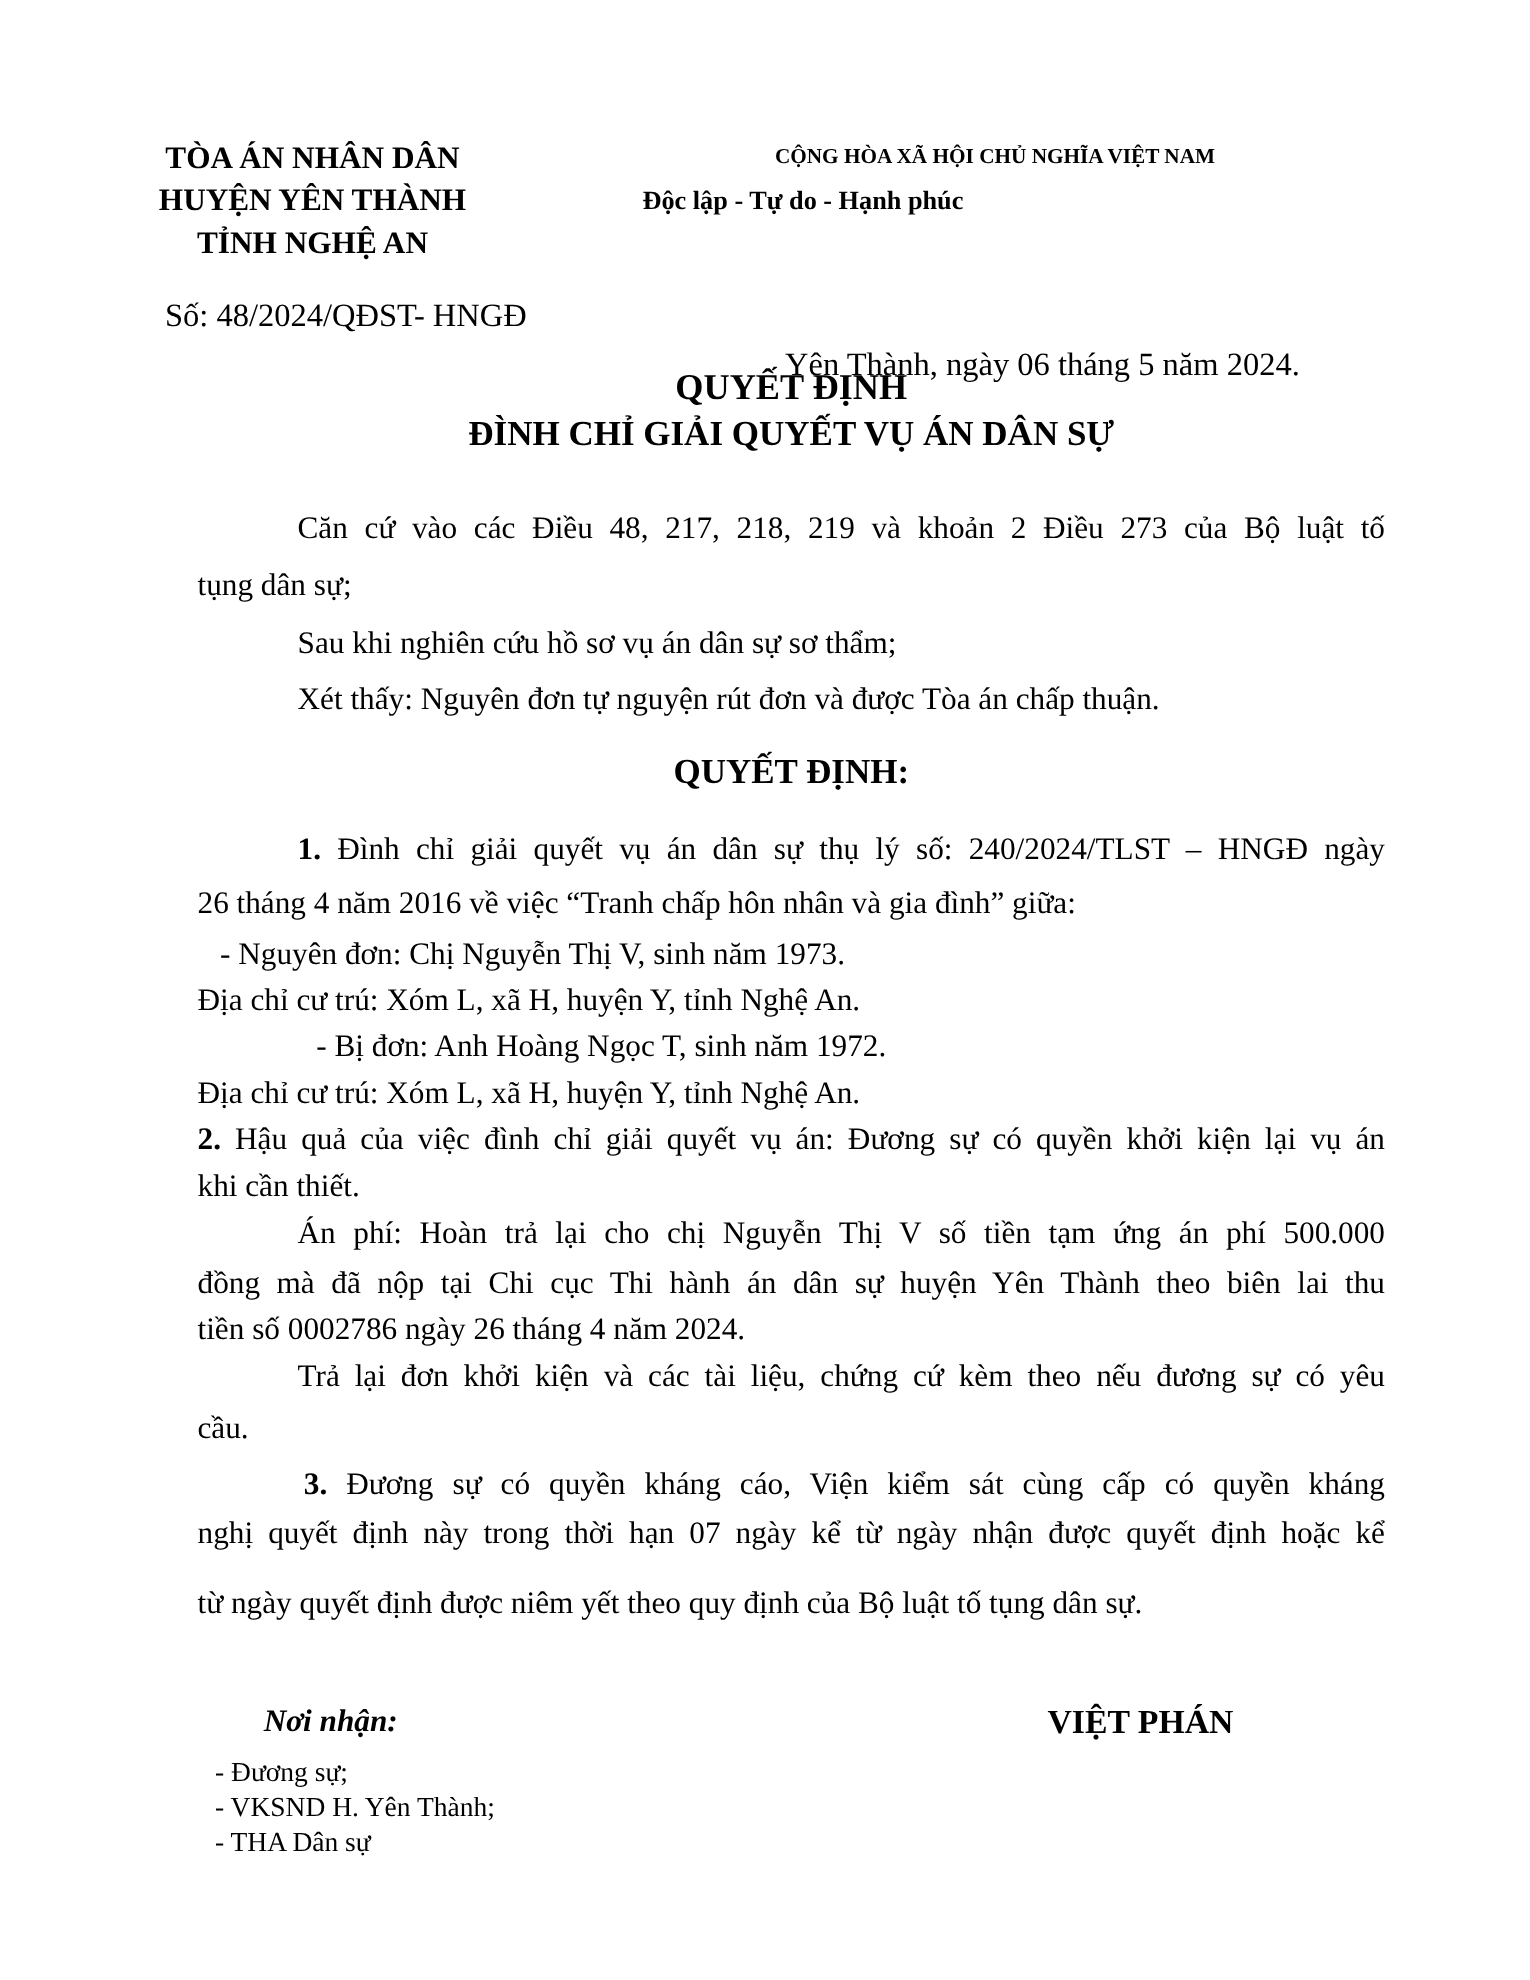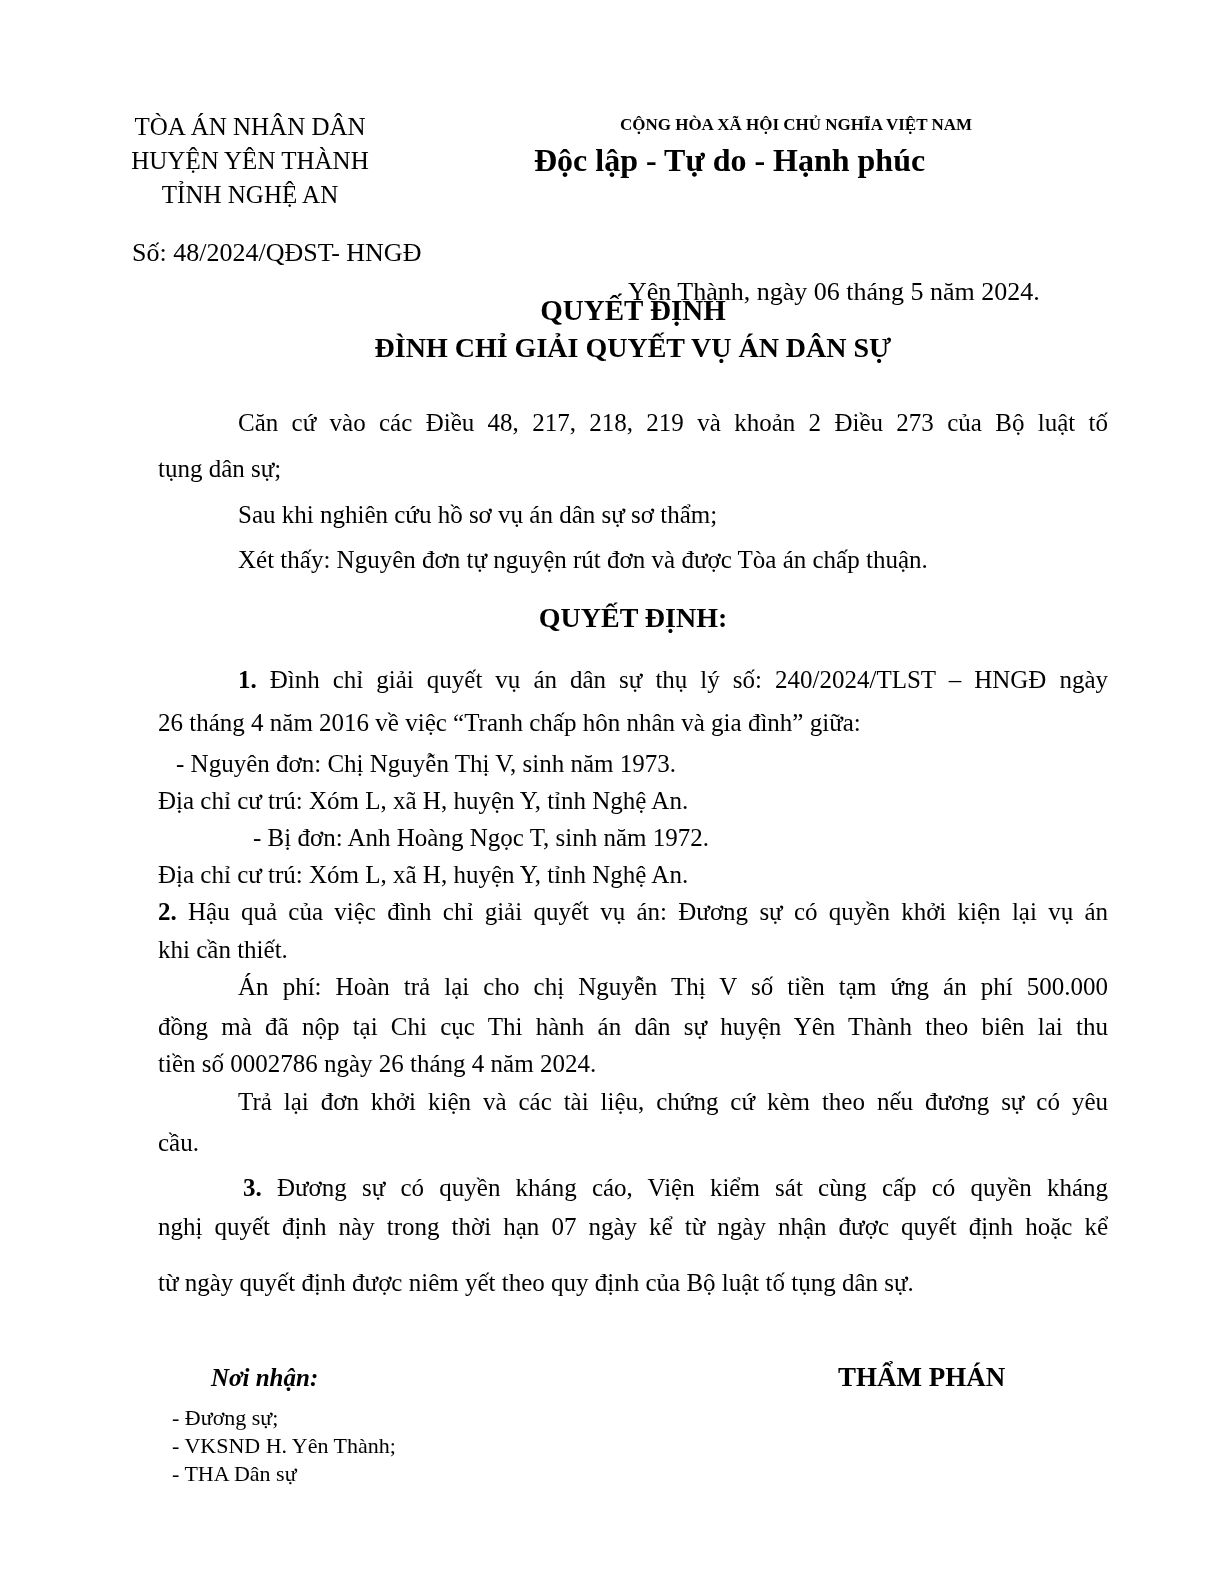--- a/index.html
+++ b/index.html
@@ -6,26 +6,26 @@
   .page{
     position:relative;
     width:1224px;height:1584px;
     background:#ffffff;color:#000000;
     font-family:"Liberation Serif","DejaVu Serif",serif;
     overflow:hidden;
   }
   
   .org{
     position:absolute;left:118px;top:110px;width:264px;
-    text-align:center;font-weight:400;font-size:25px;line-height:34px;
+    text-align:center;font-weight:700;font-size:25px;line-height:34px;
   }
   
   .nat{position:absolute;left:512px;top:108px;width:568px;}
   .nat1{font-weight:700;font-size:17px;line-height:34px;text-align:center;}
-  .nat2{font-weight:700;font-size:32px;line-height:36px;text-align:left;padding-left:2px;margin-left:20px;}
+  .nat2{font-weight:700;font-size:21px;line-height:36px;text-align:left;padding-left:2px;}
   .docnum{position:absolute;left:132px;top:238px;font-size:26px;}
   .pdate{position:absolute;left:628px;top:238px;font-size:26px;margin-top:39px;}
   
   .content{
     position:absolute;left:158px;top:0;width:950px;height:100%;
     font-size:25px;
   }
   .titles{position:absolute;top:292px;left:0;right:0;text-align:center;font-weight:700;}
   .t1{font-size:29px;line-height:37px;}
   .t2{font-size:28px;line-height:37px;}
@@ -86,15 +86,15 @@
         <div class="bline" style="top: 1249px; margin-top: 17px;"><span>từ ngày quyết định được niêm yết theo quy định của Bộ luật tố tụng dân sự.</span></div>
       </div>
   </div>
 
   <div class="recl">Nơi nhận:</div>
   <div class="recs">
     <div>- Đương sự;</div>
     <div>- VKSND H. Yên Thành;</div>
     <div>- THA Dân sự</div>
   </div>
-  <div class="judge">THẨM PHÁN</div>
+  <div class="judge">VIỆT PHÁN</div>
 
 </div>
 
 </body></html>

